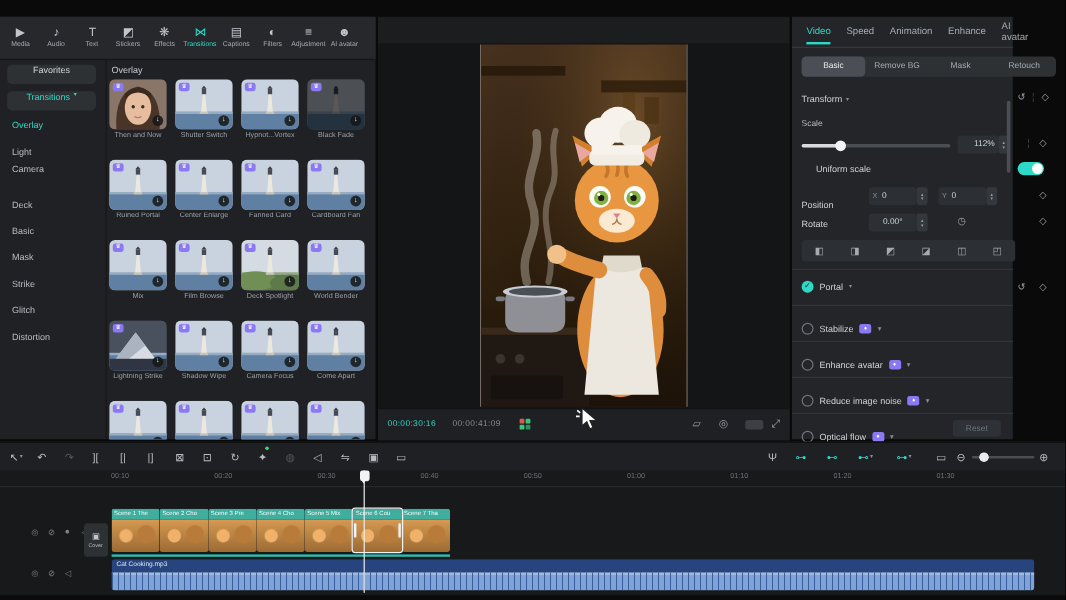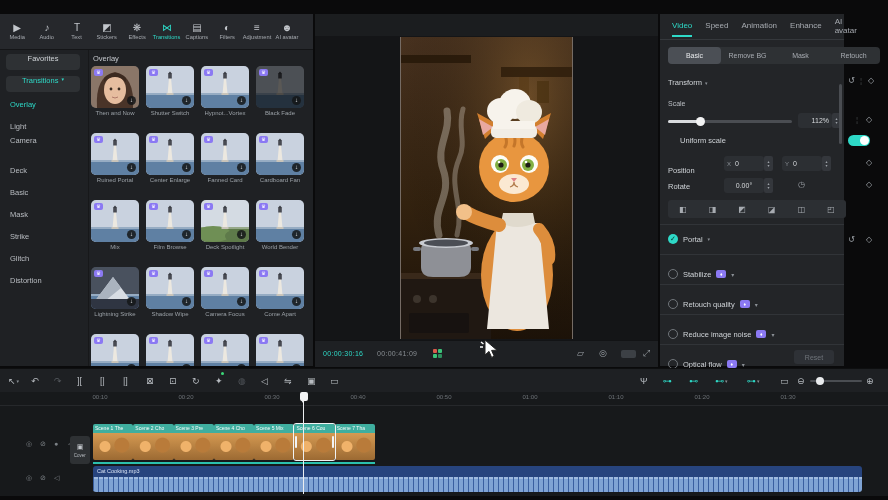--- a/index.html
+++ b/index.html
@@ -719,21 +719,21 @@
     <div id="insp-sections">
  <div class="sec-row" style="top:250px">
    <span class="chkring"></span>
    <span class="slab">Stabilize</span>
    <span class="chip">♦</span>
    <span class="chev">▾</span>
  </div>
         <div class="divider" style="top:270px"></div>
  <div class="sec-row" style="top:280px">
    <span class="chkring"></span>
-   <span class="slab">Retouch quality</span>
+   <span class="slab">Enhance avatar</span>
    <span class="chip">♦</span>
    <span class="chev">▾</span>
  </div>
         <div class="divider" style="top:300px"></div>
  <div class="sec-row" style="top:310px">
    <span class="chkring"></span>
    <span class="slab">Reduce image noise</span>
    <span class="chip">♦</span>
    <span class="chev">▾</span>
  </div>

